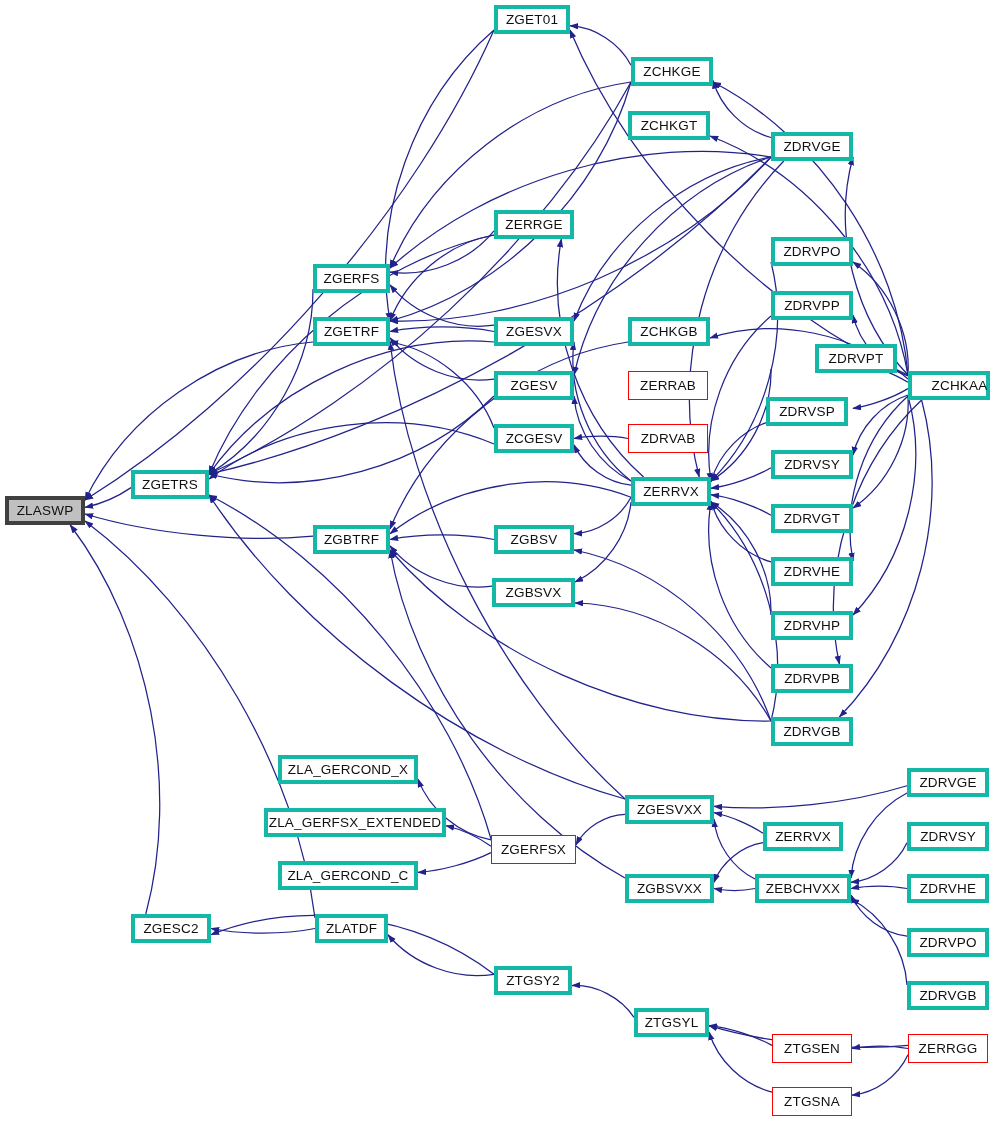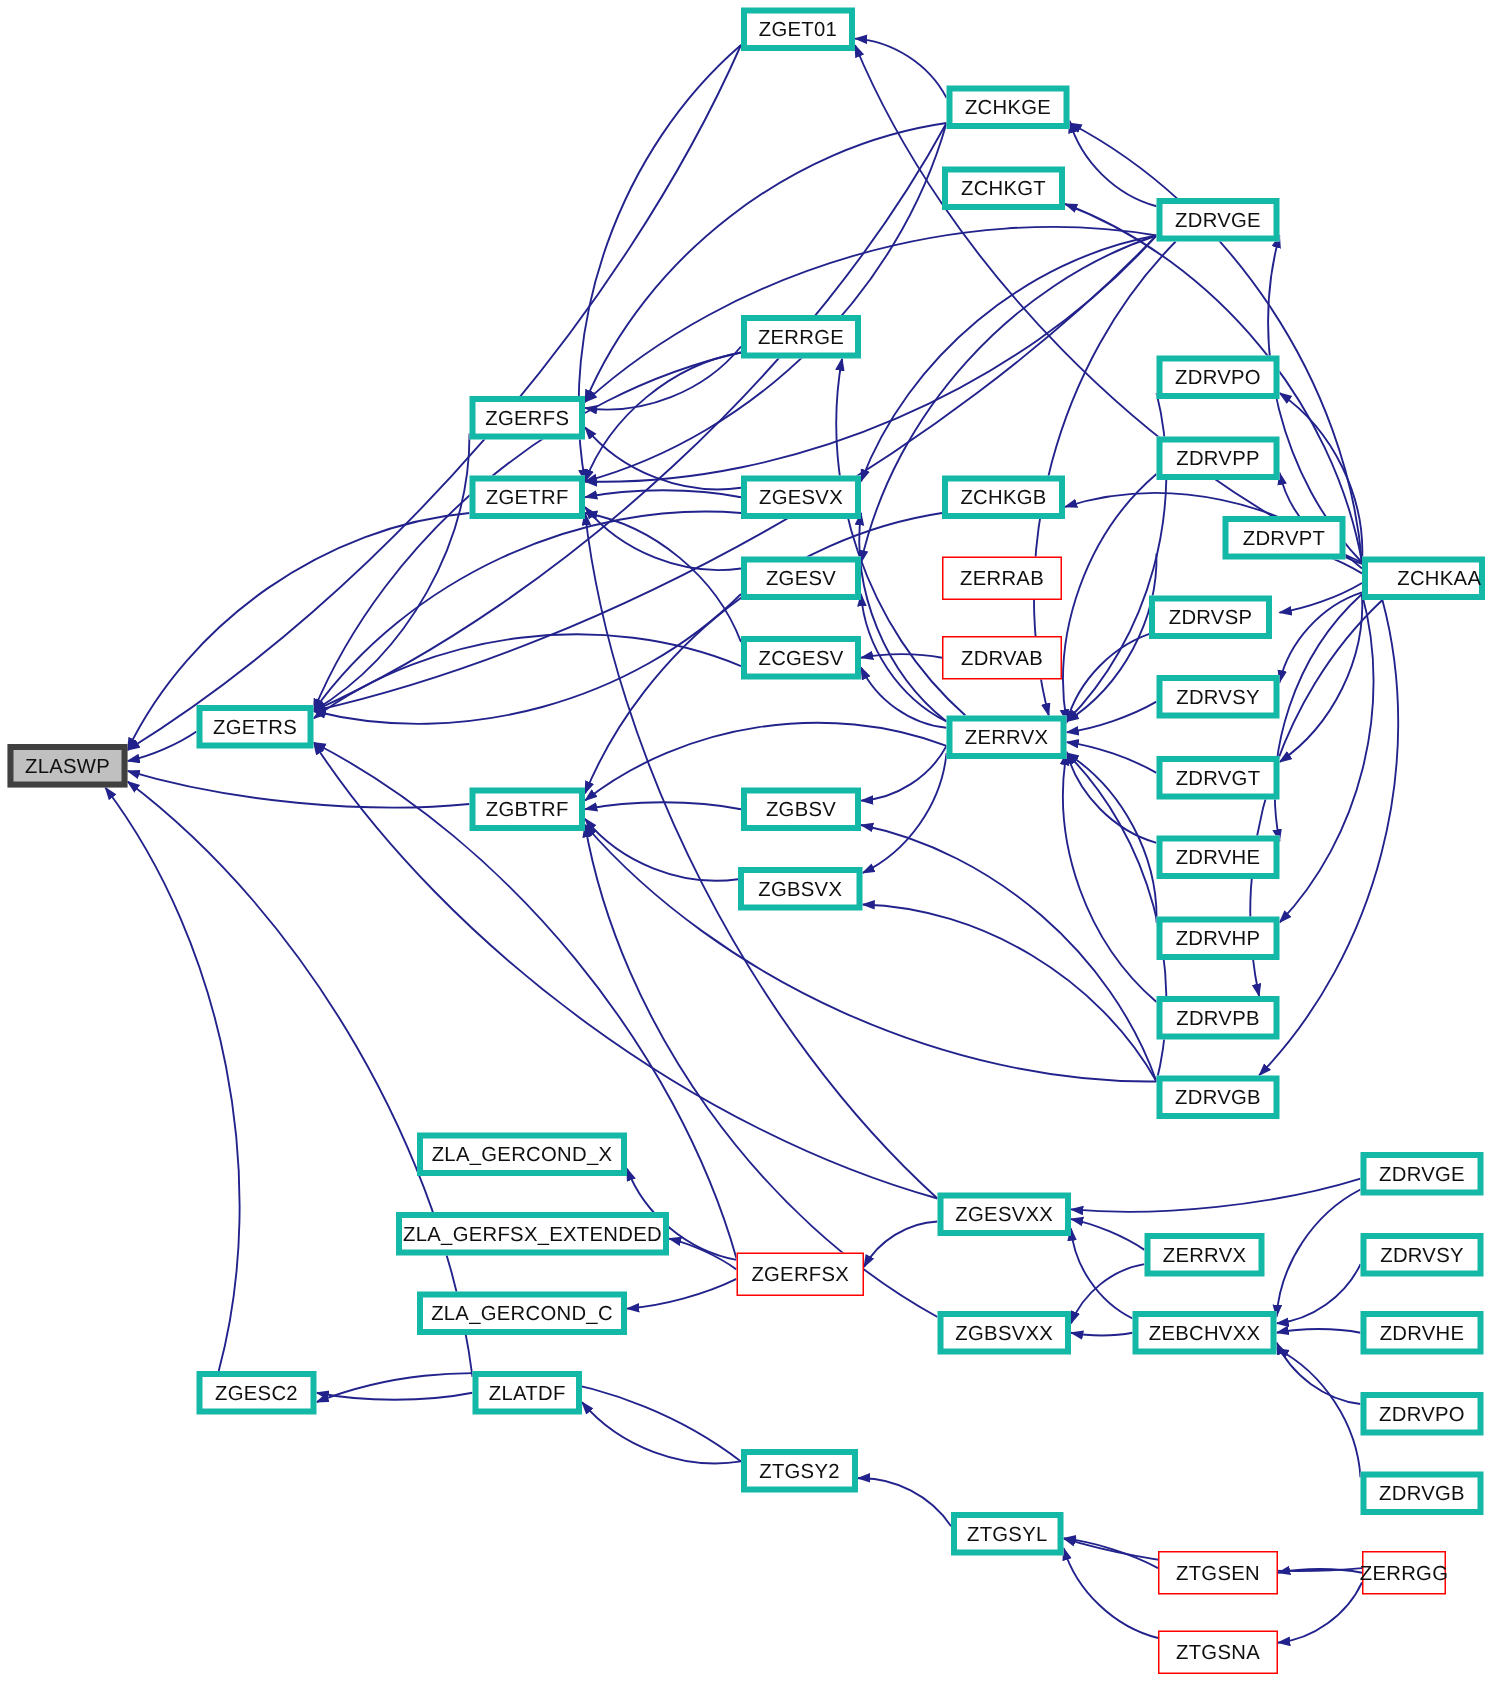--- a/index.html
+++ b/index.html
@@ -268,20 +268,20 @@
       </div>
       <div class="node" style="left: 907px; top: 981px; width: 82px; height: 29px;">
         <span class="lbl">ZDRVGB</span>
       </div>
       <div class="node" style="left: 634px; top: 1008px; width: 75px; height: 29px;">
         <span class="lbl">ZTGSYL</span>
       </div>
       <div class="node red" style="left: 772px; top: 1034px; width: 80px; height: 29px;">
         <span class="lbl">ZTGSEN</span>
       </div>
-      <div class="node red" style="left: 908px; top: 1034px; width: 56px; height: 29px;">
+      <div class="node red" style="left: 908px; top: 1034px; width: 80px; height: 29px;">
         <span class="lbl">ZERRGG</span>
       </div>
       <div class="node red" style="left: 772px; top: 1087px; width: 80px; height: 29px;">
         <span class="lbl">ZTGSNA</span>
       </div>
     </div>
 </div>
 
 </body></html>

